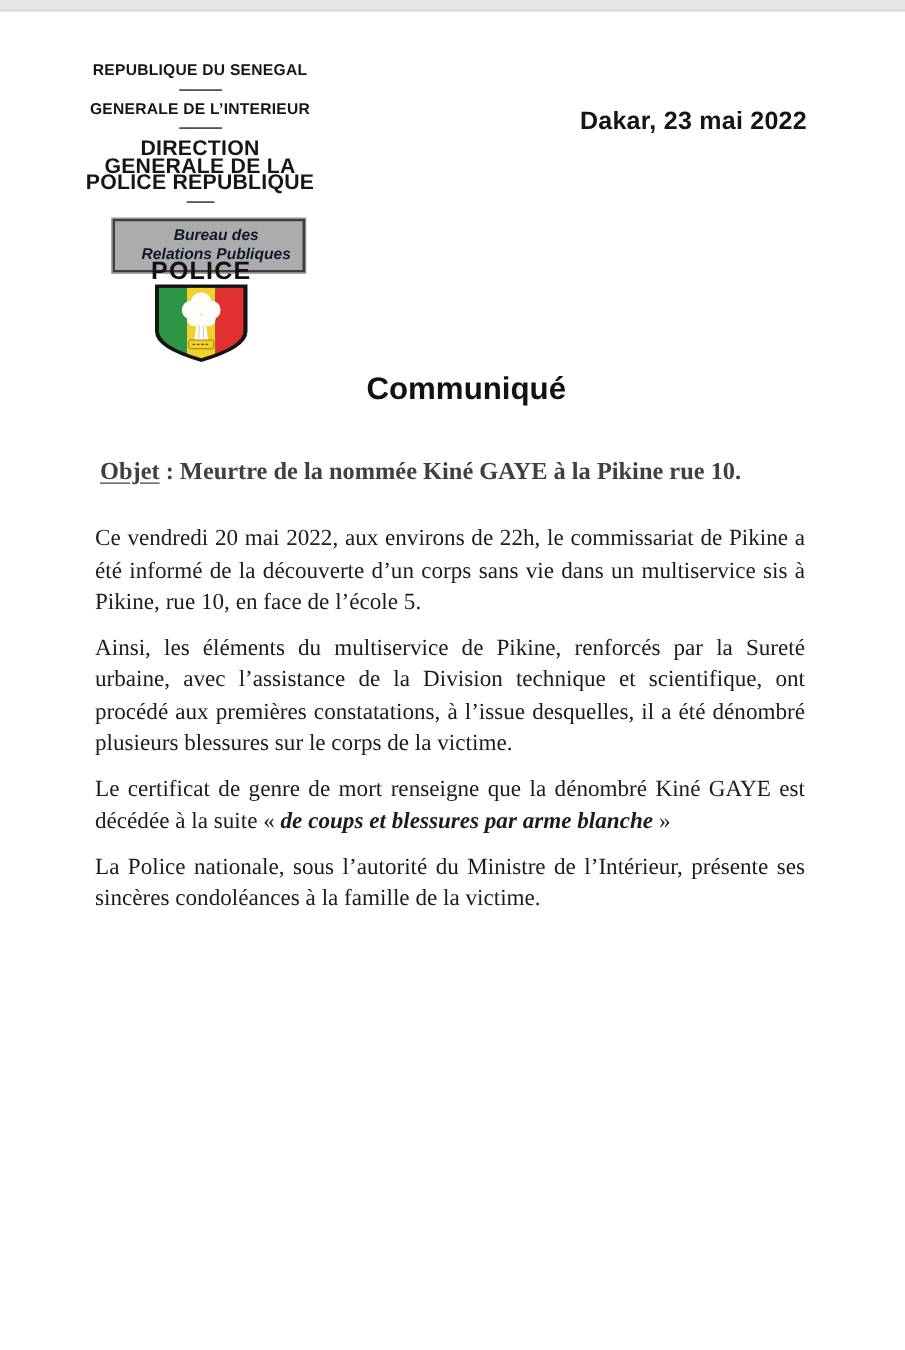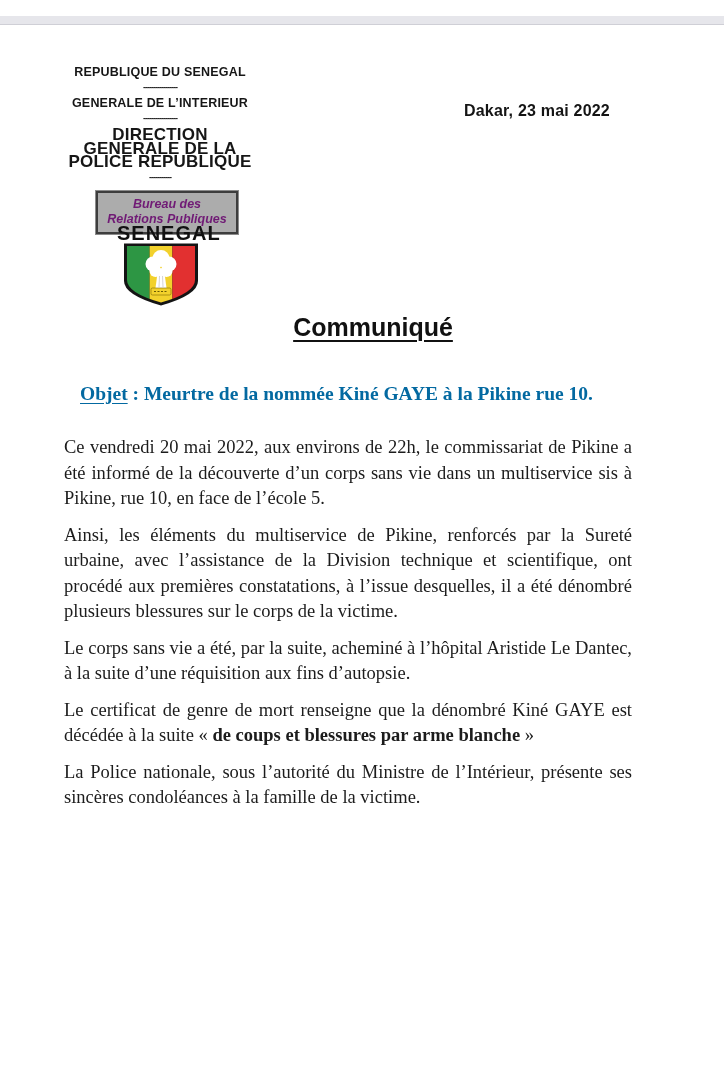--- a/index.html
+++ b/index.html
@@ -3,75 +3,74 @@
 <meta charset="utf-8">
 <style>
   html,body{margin:0;padding:0;background:#ffffff;}
   .page{
     position:relative;
     width:724px;height:926px;
     background:#ffffff;
     font-family:"Liberation Serif", serif;
     color:#191919;
     overflow:hidden;
-    margin-top:16px;
   }
   .photo-edge{
     position:absolute;top:0;left:0;right:0;height:8px;
     background:#e6e6eb;border-bottom:1px solid #cfcfd6;
   }
   
   .hdr-left{
     position:absolute;left:62px;top:50px;width:196px;
     text-align:center;
     font-family:"Liberation Sans", sans-serif;
     font-weight:bold;color:#161616;
   }
   .hdr-line{font-size:12.5px;line-height:13px;letter-spacing:.2px;}
   .hdr-line2{font-size:17px;line-height:13.5px;letter-spacing:.2px;}
   .hdr-sep{font-size:9px;line-height:9px;letter-spacing:-1px;color:#222;margin:4px 0 5px 0;}
   .bureau-box{
     display:inline-block;margin-top:4px;margin-left:14px;
     background:#acacac;border:2px solid #3d3d3d;outline:1px solid #8b8b8b;
-    padding:4px 8px 5px 8px;width:122px;
-    font-size:12.5px;line-height:15px;font-style:italic;color:#701a75;
+    padding:4px 8px 5px 20px;width:122px;
+    font-size:12.5px;line-height:15px;font-style:italic;color:#0f172a;
   }
   .dateline{
     position:absolute;left:464px;top:86px;
     font-family:"Liberation Sans", sans-serif;
-    font-weight:bold;font-size:16px;color:#141414;letter-spacing:.2px;
+    font-weight:bold;font-size:20px;color:#141414;letter-spacing:.2px;
   }
   
   .badge{position:absolute;left:117px;top:207px;width:88px;text-align:center;}
   .badge-word{
     font-family:"Liberation Sans", sans-serif;font-weight:bold;
     font-size:20px;line-height:20px;letter-spacing:1px;color:#111;
   }
   .badge svg{display:block;margin:0 auto;margin-top:0px;}
   
   .doc-title{
     position:absolute;top:297px;left:0;width:100%;text-align:center;
     transform:translateX(11px);
     font-family:"Liberation Sans", sans-serif;font-weight:bold;
     font-size:25px;color:#111;
   }
-  .doc-title span{text-decoration:underline;text-underline-offset:4px;text-decoration-thickness:2px;}
+  .doc-title span{text-underline-offset:4px;text-decoration-thickness:2px;}
   .subject{
     position:absolute;top:366px;left:80px;right:66px;
-    font-weight:bold;font-size:19.5px;line-height:24px;color:#0369a1;
+    font-weight:bold;font-size:19.5px;line-height:24px;color:#404040;
   }
   .subject .u{text-decoration:underline;text-underline-offset:3px;}
   
   .body-text{
-    position:absolute;top:419px;left:64px;width:568px;
+    position:absolute;top:419px;left:76px;width:568px;
     font-size:18.5px;line-height:25.5px;
     text-align:justify;color:#1c1c1c;
   }
   .body-text p{margin:0 0 11px 0;}
-  .emph{font-weight:bold;}
+  .emph{font-weight:bold;font-style:italic;}
 </style>
 </head>
 <body>
 
 <div class="page">
   <div class="photo-edge"></div>
 
   <div class="hdr-left">
     <div class="hdr-line">REPUBLIQUE DU SENEGAL</div>
     <div class="hdr-sep">-----------------</div>
@@ -79,21 +78,21 @@
     <div class="hdr-sep">-----------------</div>
     <div class="hdr-line2">DIRECTION GENERALE DE LA</div>
     <div class="hdr-line2">POLICE REPUBLIQUE</div>
     <div class="hdr-sep">-----------</div>
     <div class="bureau-box">Bureau des Relations Publiques</div>
   </div>
 
   <div class="dateline">Dakar, 23 mai 2022</div>
 
   <div class="badge">
-    <div class="badge-word">SENEGAL</div>
+    <div class="badge-word">POLICE</div>
     <svg viewBox="0 0 86 64" width="86" height="64" aria-hidden="true">
       <defs>
         <clipPath id="shieldInner">
           <path d="M9 3 H77 V37 Q77 50 43 59.5 Q9 50 9 37 Z"></path>
         </clipPath>
       </defs>
       <path d="M6 0.5 H80 V38 Q80 52 43 62.5 Q6 52 6 38 Z" fill="#141414"></path>
       <g clip-path="url(#shieldInner)">
         <rect x="9" y="3" width="22.6" height="57" fill="#2d9644"></rect>
         <rect x="31.6" y="3" width="22.8" height="57" fill="#f2d12c"></rect>
@@ -121,17 +120,16 @@
     <span>Communiqué</span>
   </div>
 
   <div class="subject">
     <span class="u">Objet</span><span> : Meurtre de la nommée Kiné GAYE à la Pikine rue 10.</span>
   </div>
 
   <div class="body-text">
     <p>Ce vendredi 20 mai 2022, aux environs de 22h, le commissariat de Pikine a été informé de la découverte d’un corps sans vie dans un multiservice sis à Pikine, rue 10, en face de l’école 5.</p>
     <p>Ainsi, les éléments du multiservice de Pikine, renforcés par la Sureté urbaine, avec l’assistance de la Division technique et scientifique, ont procédé aux premières constatations, à l’issue desquelles, il a été dénombré plusieurs blessures sur le corps de la victime.</p>
-    <p>Le corps sans vie a été, par la suite, acheminé à l’hôpital Aristide Le Dantec, à la suite d’une réquisition aux fins d’autopsie.</p>
     <p><span>Le certificat de genre de mort renseigne que la dénombré Kiné GAYE est décédée à la suite « </span><span class="emph">de coups et blessures par arme blanche</span><span> »</span></p>
     <p>La Police nationale, sous l’autorité du Ministre de l’Intérieur, présente ses sincères condoléances à la famille de la victime.</p>
   </div>
 </div>
 
 </body></html>

